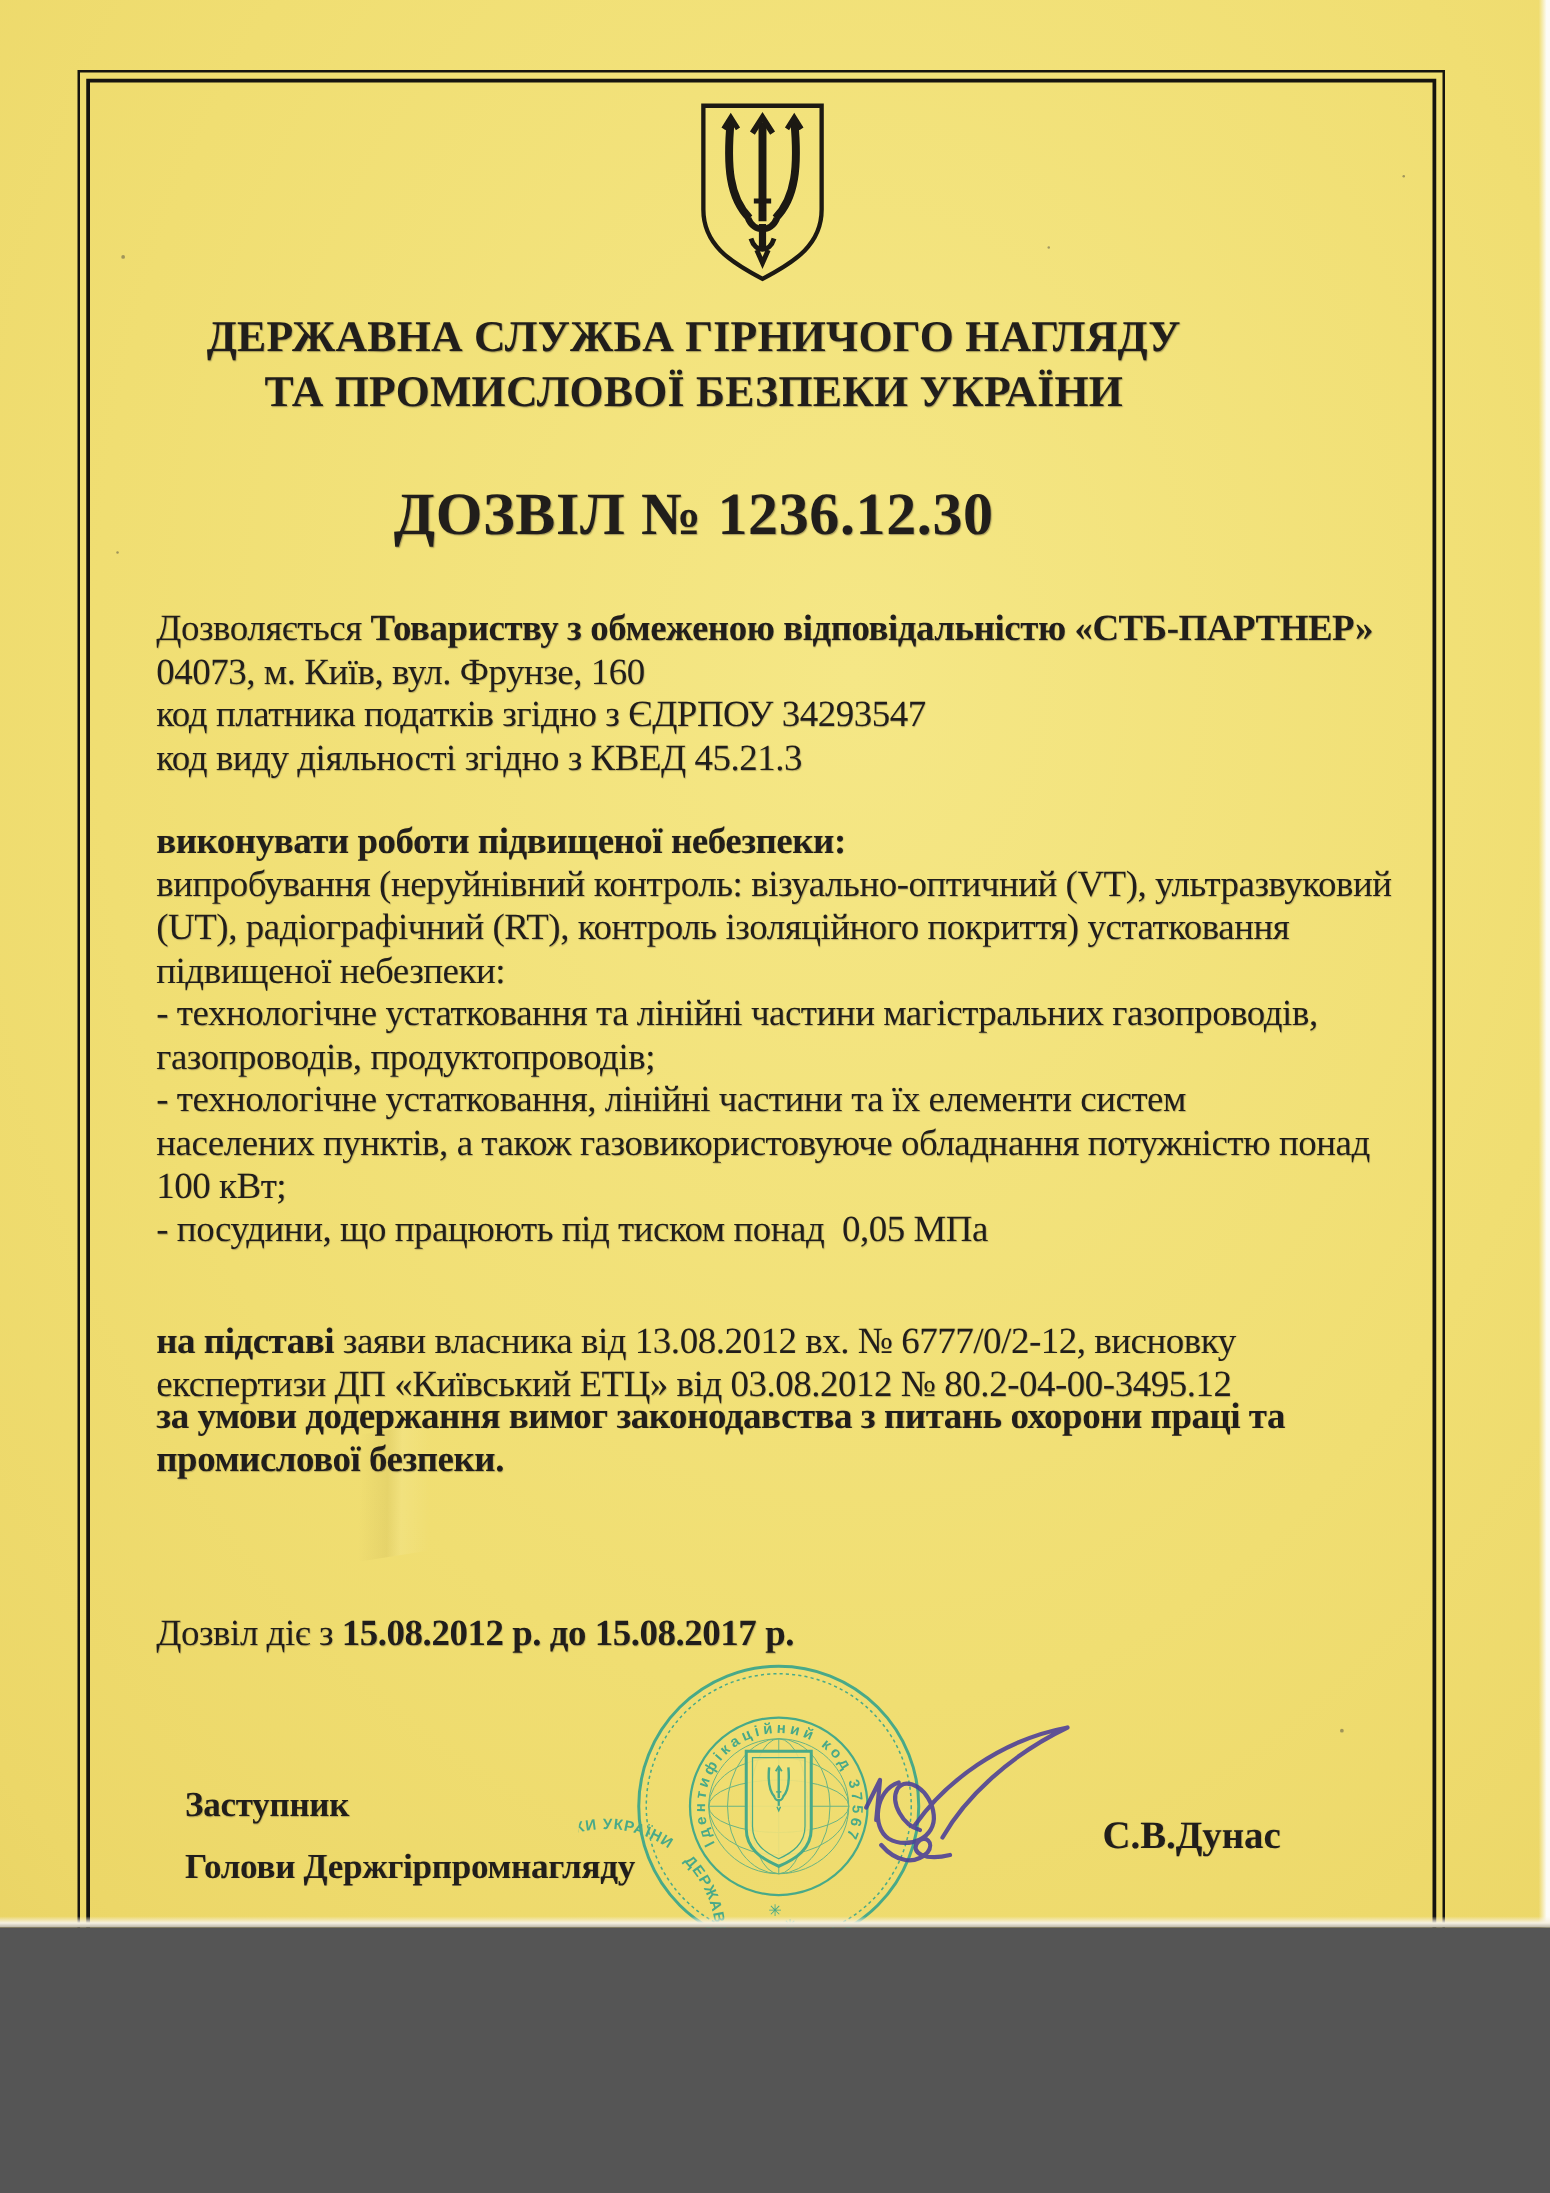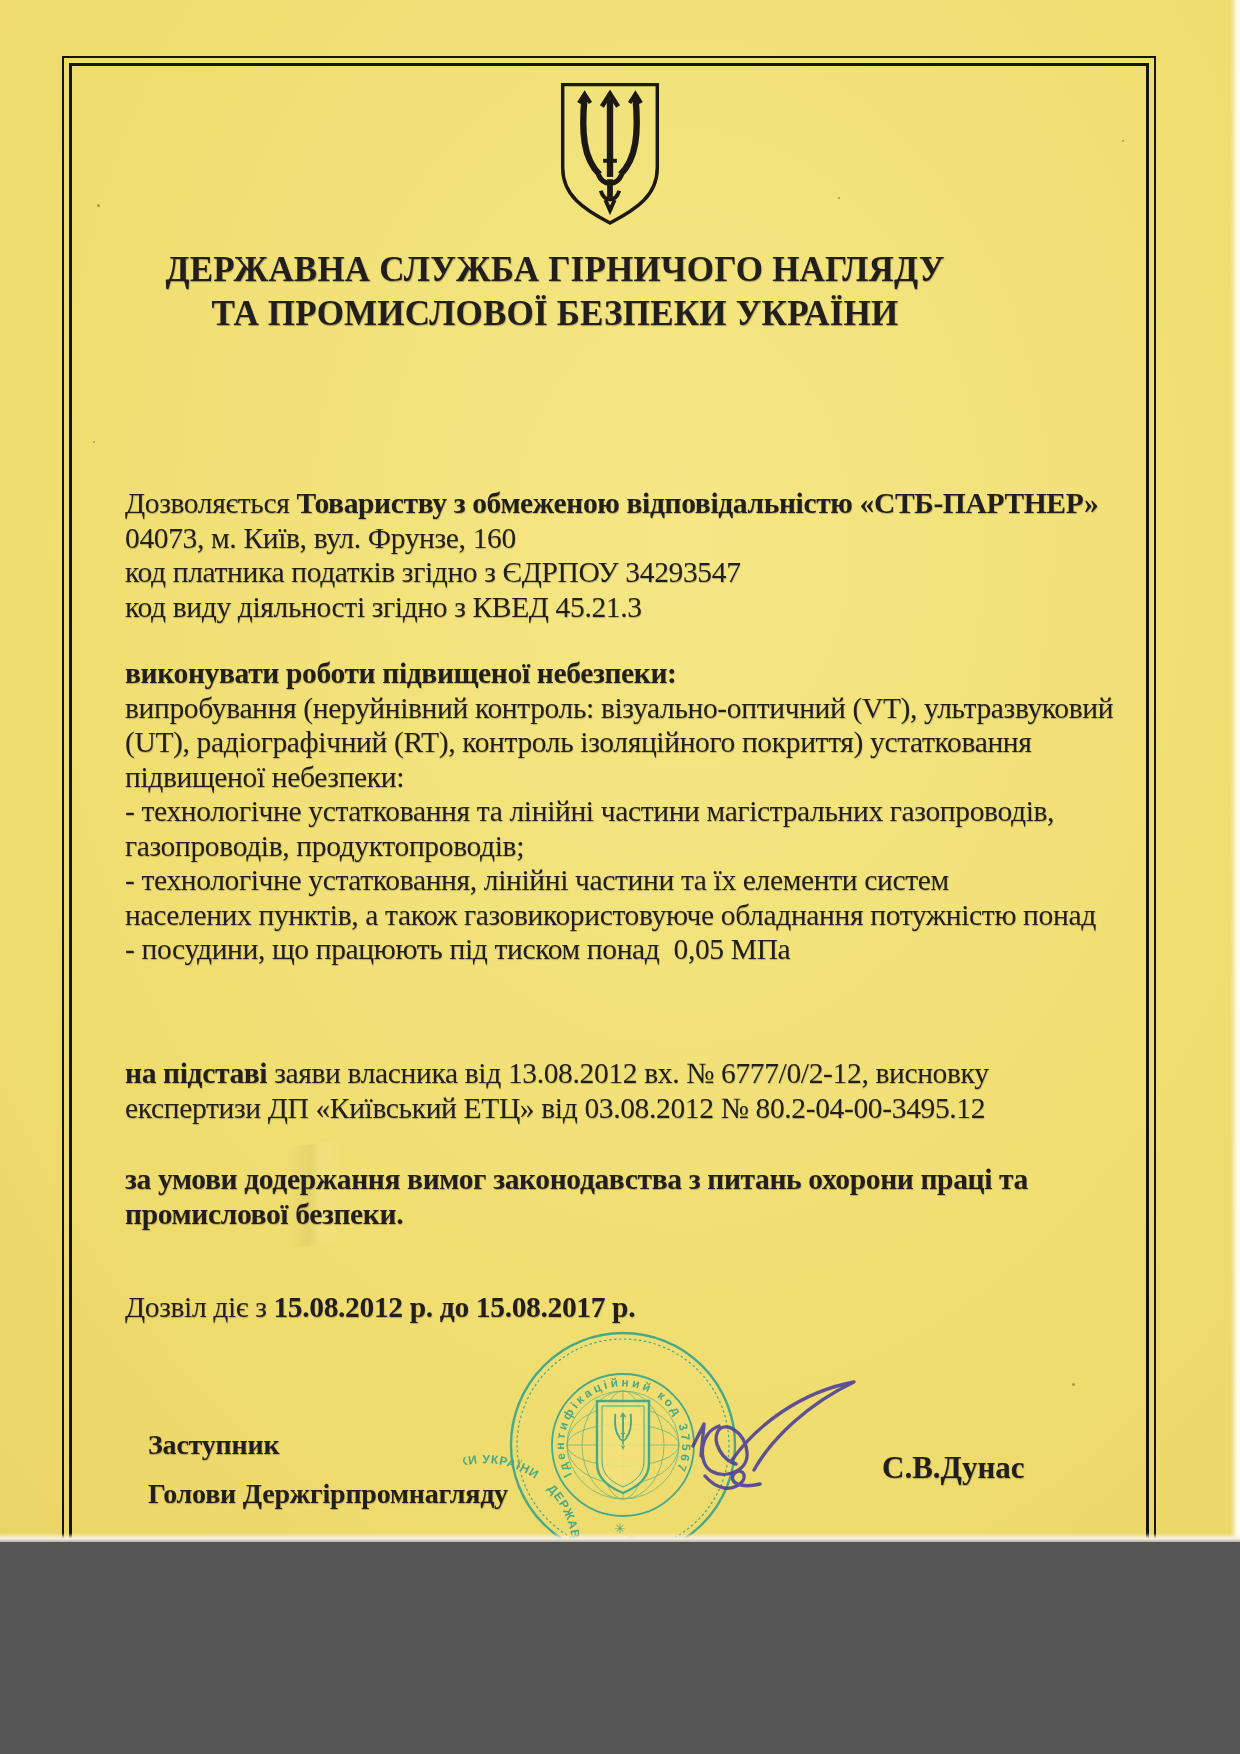--- a/index.html
+++ b/index.html
@@ -16,21 +16,21 @@
   .frame{position:absolute;left:62px;top:56px;width:1094px;height:1616px;border:2px solid #16140f;box-sizing:border-box;}
   .frame-inner{position:absolute;left:5px;top:5px;right:5px;bottom:5px;border:3px solid #16140f;}
   .hdr{position:absolute;left:0;top:248px;width:1110px;text-align:center;font-weight:bold;font-size:35px;line-height:44px;letter-spacing:.2px;text-shadow:.6px .8px 1px rgba(70,62,40,.45);}
   .title{position:absolute;left:0;top:384px;width:1110px;text-align:center;font-weight:bold;font-size:48px;letter-spacing:.5px;text-shadow:.7px .9px 1px rgba(70,62,40,.45);}
   .para{position:absolute;left:125px;font-size:29.5px;line-height:34.5px;letter-spacing:-.35px;text-shadow:.5px .6px .8px rgba(80,70,45,.35);}
   .para .ln{white-space:pre;}
   .bold{font-weight:bold;}
   .p-grantee{top:486px;}
   .p-works{top:656px;}
   .p-basis{top:1056px;}
-  .p-cond{top:1162px;font-weight:bold;font-family:Liberation Serif, serif;}
+  .p-cond{top:1116px;font-weight:bold;font-family:Liberation Serif, serif;}
   .p-valid{top:1290px;}
   .sig-title{position:absolute;left:126px;top:1420px;font-size:28px;line-height:49px;font-weight:bold;letter-spacing:-.2px;text-shadow:.5px .6px .8px rgba(80,70,45,.35);margin-left:22px;}
   .sig-name{position:absolute;left:882px;top:1450px;font-size:31px;font-weight:bold;text-shadow:.5px .6px .8px rgba(80,70,45,.35);}
   .footer-date{position:absolute;left:124px;top:1630px;font-size:31px;font-weight:normal;letter-spacing:-.2px;text-shadow:.5px .6px .8px rgba(80,70,45,.35);}
   .coat{position:absolute;left:552px;top:80px;}
   .stamp{position:absolute;left:463px;top:1285px;opacity:.92;}
   .autograph{position:absolute;left:688px;top:1368px;}
   .speck{position:absolute;border-radius:50%;background:#5f5947;opacity:.55;}
   .crease{position:absolute;left:175px;top:1145px;width:270px;height:100px;transform:rotate(-9deg);
     background:linear-gradient(100deg,rgba(0,0,0,0) 42%,rgba(110,92,25,.08) 50%,rgba(255,255,230,.10) 54%,rgba(0,0,0,0) 62%);}
@@ -64,37 +64,39 @@
       <path d="M46,104 L50,113 L54,104" stroke-width="3.4"></path>
       <path d="M44,70 H56" stroke-width="3.4"></path>
     </g>
   </svg>
 
   <div class="hdr">
     <div>ДЕРЖАВНА СЛУЖБА ГІРНИЧОГО НАГЛЯДУ</div>
     <div>ТА ПРОМИСЛОВОЇ БЕЗПЕКИ УКРАЇНИ</div>
   </div>
 
+  <div class="title">ДОЗВІЛ № 1236.12.30</div>
 
   <div class="para p-grantee">
     <div class="ln"><span>Дозволяється </span><span class="bold">Товариству з обмеженою відповідальністю «СТБ-ПАРТНЕР»</span></div>
     <div class="ln">04073, м. Київ, вул. Фрунзе, 160</div>
     <div class="ln">код платника податків згідно з ЄДРПОУ 34293547</div>
     <div class="ln">код виду діяльності згідно з КВЕД 45.21.3</div>
   </div>
 
   <div class="para p-works">
     <div class="ln bold">виконувати роботи підвищеної небезпеки:</div>
     <div class="ln">випробування (неруйнівний контроль: візуально-оптичний (VT), ультразвуковий</div>
     <div class="ln">(UT), радіографічний (RT), контроль ізоляційного покриття) устатковання</div>
     <div class="ln">підвищеної небезпеки:</div>
     <div class="ln">- технологічне устатковання та лінійні частини магістральних газопроводів,</div>
     <div class="ln">газопроводів, продуктопроводів;</div>
     <div class="ln">- технологічне устатковання, лінійні частини та їх елементи систем</div>
     <div class="ln">населених пунктів, а також газовикористовуюче обладнання потужністю понад</div>
+    <div class="ln">100 кВт;</div>
     <div class="ln">- посудини, що працюють під тиском понад  0,05 МПа</div>
   </div>
 
   <div class="para p-basis">
     <div class="ln"><span class="bold">на підставі</span><span> заяви власника від 13.08.2012 вх. № 6777/0/2-12, висновку</span></div>
     <div class="ln">експертизи ДП «Київський ЕТЦ» від 03.08.2012 № 80.2-04-00-3495.12</div>
   </div>
 
   <div class="para p-cond">
     <div class="ln">за умови додержання вимог законодавства з питань охорони праці та</div>

